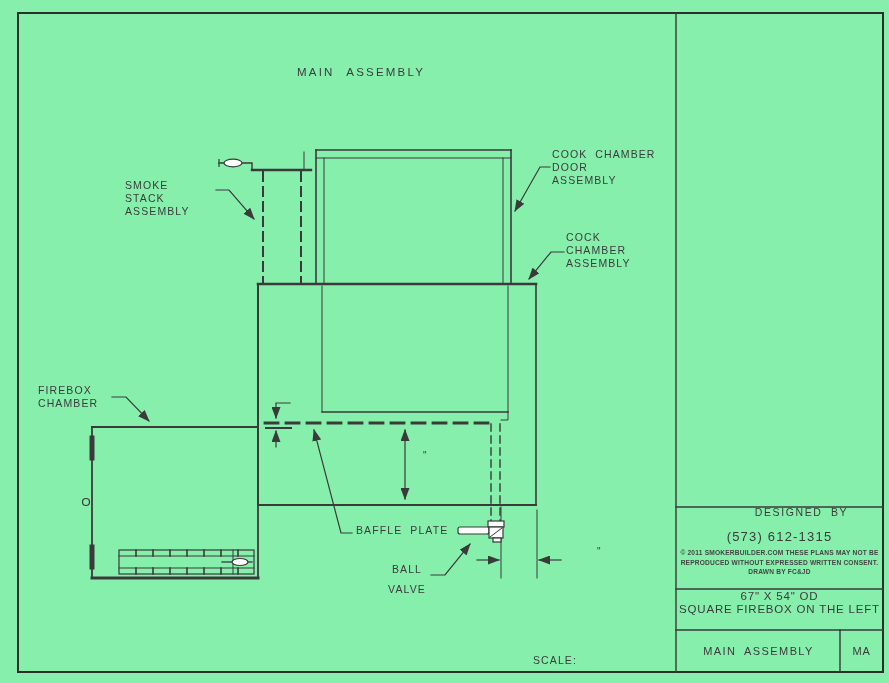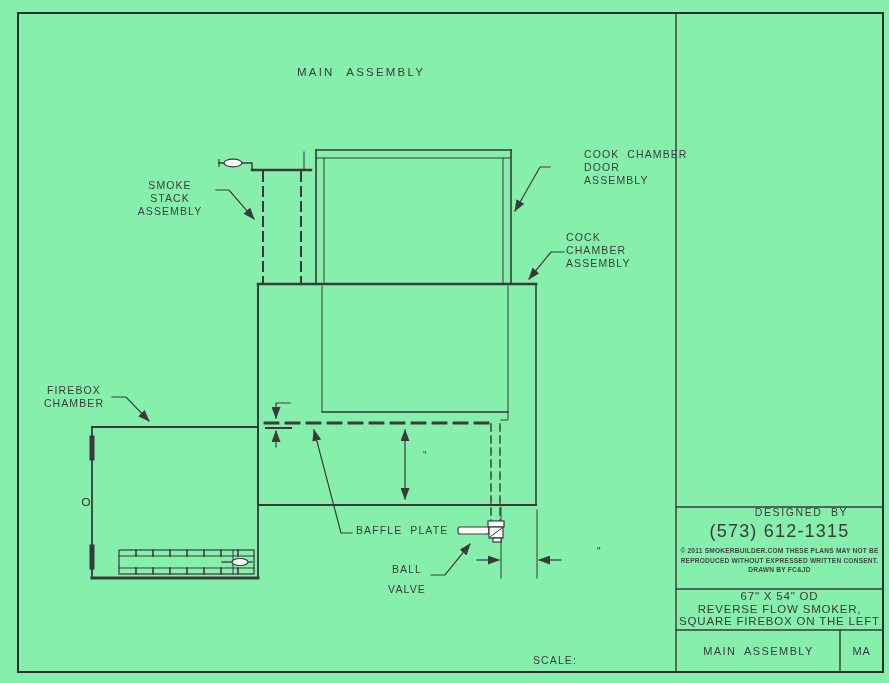--- a/index.html
+++ b/index.html
@@ -16,30 +16,30 @@
   svg{position:absolute;left:0;top:0;}
   .lbl{
     position:absolute;
     color:#3c3c3c;
     font-size:10.5px;
     letter-spacing:1.1px;
     word-spacing:4px;
     line-height:13px;
     white-space:pre-line;
   }
-  .lbl.right{text-align:center;}
+  .lbl.right{text-align:left;}
   .lbl.center{text-align:center;}
   #main-title{font-size:11.5px;letter-spacing:2.2px;word-spacing:7px;}
   .inch{font-size:10px;letter-spacing:0;}
   
   .tb{position:absolute;left:677px;width:205px;text-align:center;color:#3b3b3b;}
   .tb div{white-space:nowrap;}
   .tb-designed{font-size:10.5px;letter-spacing:1.6px;word-spacing:4px;margin-left:44px;}
   .tb-company{font-size:15.5px;letter-spacing:1.2px;margin-top:1px;}
-  .tb-phone{font-size:18px;letter-spacing:1.2px;margin-top:3px;}
+  .tb-phone{font-size:13px;letter-spacing:1.2px;margin-top:11px;}
   .tb-copy{font-size:6.6px;font-weight:bold;letter-spacing:.2px;line-height:9.5px;margin-top:4px;color:#454545;}
   .tb-model{font-size:11.5px;letter-spacing:.8px;line-height:12.5px;}
   .tb-sheet-title{position:absolute;left:677px;width:163px;top:645px;text-align:center;font-size:11px;letter-spacing:1.4px;word-spacing:4px;color:#3b3b3b;}
   .tb-sheet-code{position:absolute;left:840px;width:43px;top:645px;text-align:center;font-size:11px;letter-spacing:.8px;color:#3b3b3b;}
 </style>
 </head>
 <body>
 
 <div id="page">
 
@@ -168,21 +168,21 @@
         <polyline points="431,575 445,575 470,544" marker-end="url(#arr)"></polyline>
       </g>
     </g>
   </svg>
 
   <div id="main-title" class="lbl" style="left:297px;top:66px;">MAIN ASSEMBLY</div>
 
   <div class="lbl right" style="left:125px;top:179px;width:90px;">SMOKE STACK
 ASSEMBLY</div>
 
-  <div class="lbl" style="left:552px;top:148px;margin-left:32px;">COOK CHAMBER
+  <div class="lbl" style="left:552px;top:148px;">COOK CHAMBER
 DOOR
 ASSEMBLY</div>
 
   <div class="lbl" style="left:566px;top:231px;">COCK
 CHAMBER
 ASSEMBLY</div>
 
   <div class="lbl right" style="left:38px;top:384px;width:72px;">FIREBOX
 CHAMBER</div>
 
@@ -201,20 +201,19 @@
     <div class="tb-phone">(573) 612-1315</div>
     <div class="tb-copy">
       <div>©  2011 SMOKERBUILDER.COM THESE PLANS MAY NOT BE</div>
       <div>REPRODUCED WITHOUT EXPRESSED WRITTEN CONSENT.</div>
       <div>DRAWN BY FC&amp;JD</div>
     </div>
   </div>
 
   <div class="tb tb-model" style="top:590px;">
     <div>67" X 54" OD</div>
-    <div>REVERSE FLOW SMOKER,</div>
     <div>SQUARE FIREBOX ON THE LEFT</div>
   </div>
 
   <div class="tb-sheet-title">MAIN ASSEMBLY</div>
   <div class="tb-sheet-code">MA</div>
 
 </div>
 
 </body></html>

